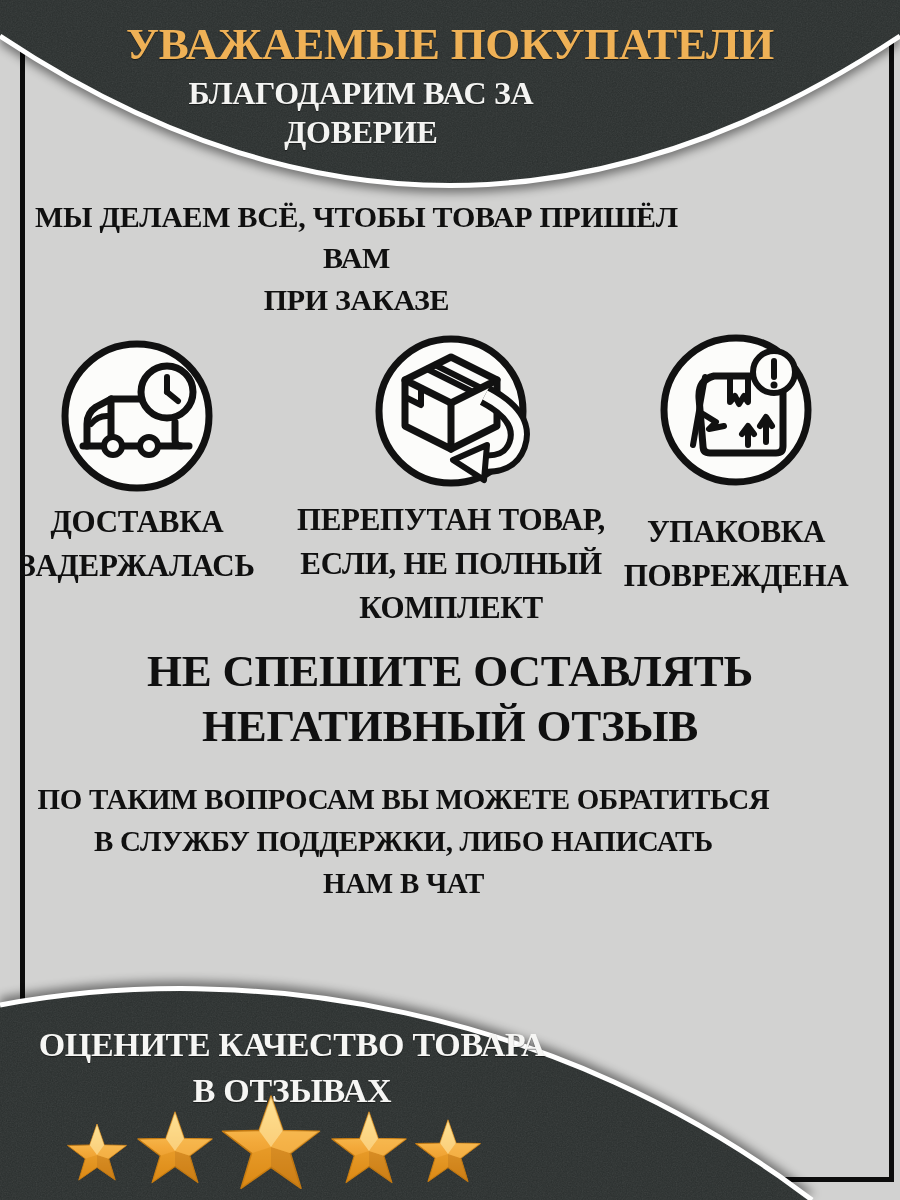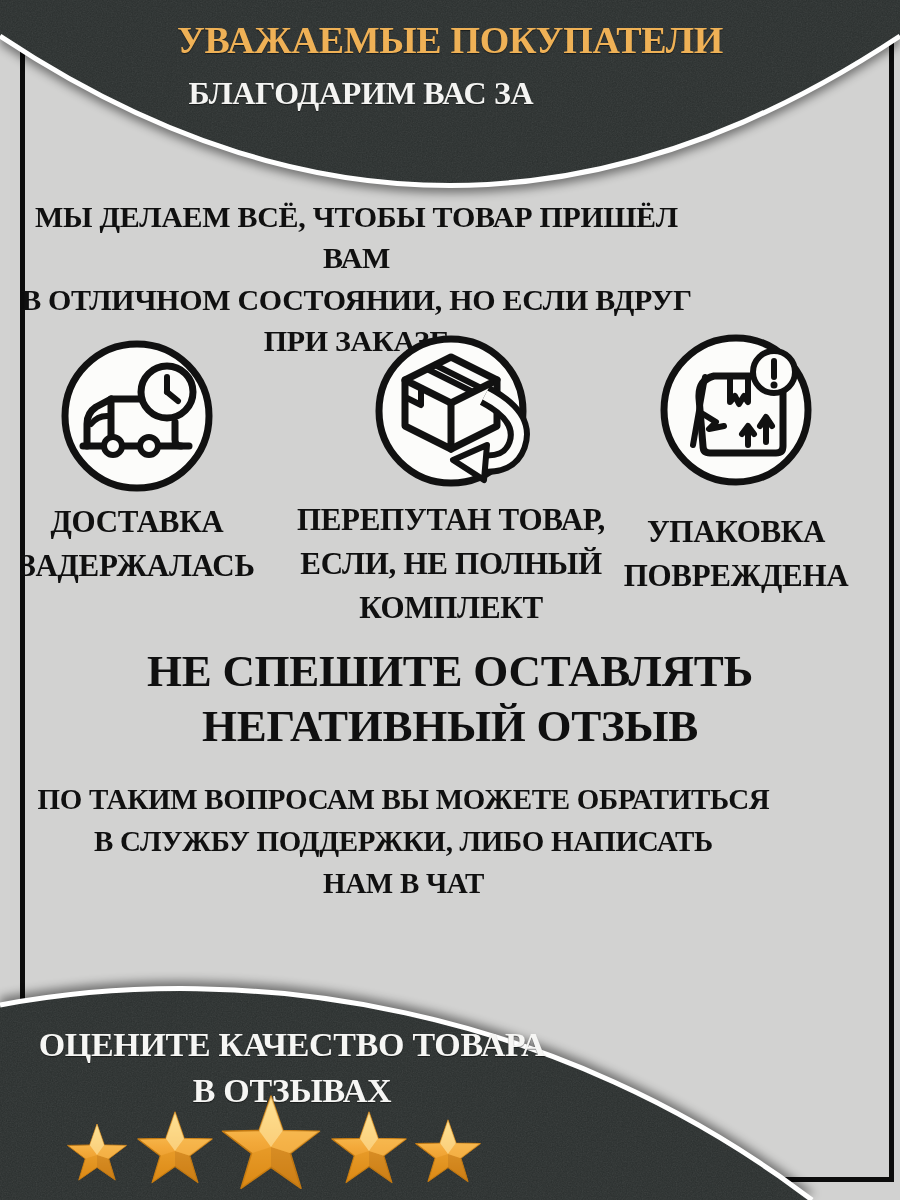--- a/index.html
+++ b/index.html
@@ -12,21 +12,21 @@
   
   #frame{
     position:absolute;left:20px;top:-8px;width:874px;height:1190px;
     box-sizing:border-box;border:5px solid #0c0c0c;z-index:1;
   }
   svg.band{position:absolute;left:0;z-index:2;display:block;}
   #header-band{top:0;filter:drop-shadow(0 5px 5px rgba(0,0,0,.45));}
   #footer-band{top:950px;filter:drop-shadow(0 -5px 5px rgba(0,0,0,.45));}
 
   .txt{position:absolute;text-align:center;font-weight:700;color:#101010;letter-spacing:-.3px;z-index:3;}
-  #header-title{left:0;width:900px;top:18px;font-size:38px;color:#efb156;text-shadow:0 1px 1px rgba(0,0,0,.5);}
+  #header-title{left:0;width:900px;top:18px;font-size:45px;color:#efb156;text-shadow:0 1px 1px rgba(0,0,0,.5);}
   #header-sub{left:0;width:722px;top:74px;font-size:32px;line-height:1.22;color:#f4f4f2;text-shadow:0 1px 1px rgba(0,0,0,.5);}
   #intro{left:0;width:713px;top:196px;font-size:30px;line-height:1.38;}
   #warning{left:0;width:900px;top:636px;font-size:45px;line-height:1.22;margin-top:8px;}
   #support{left:0;width:807px;top:778px;font-size:29px;line-height:1.45;}
 
   .icon-svg{position:absolute;z-index:3;overflow:visible;}
   #issue-icon-0{left:57px;top:336px;}
   #issue-icon-1{left:371px;top:331px;}
   #issue-icon-2{left:656px;top:330px;}
 
@@ -84,25 +84,25 @@
     <path d="M0,55 C250,8 560,58 812,250 L0,250 Z" fill="#2a2f2e"></path>
     <g clip-path="url(#clF)">
         <rect x="0" y="0" width="900" height="250" filter="url(#nzF)" opacity="0.13"></rect>
       </g>
     <path d="M0,55 C250,8 560,58 812,250" fill="none" stroke="#ffffff" stroke-width="5"></path>
   </svg>
 
   <div id="header-title" class="txt">УВАЖАЕМЫЕ ПОКУПАТЕЛИ</div>
   <div id="header-sub" class="txt">
     <div>БЛАГОДАРИМ ВАС ЗА</div>
+    <div>ДОВЕРИЕ</div>
   </div>
 
   <div id="intro" class="txt">
     <div>МЫ ДЕЛАЕМ ВСЁ, ЧТОБЫ ТОВАР ПРИШЁЛ ВАМ</div>
-    <div>В ОТЛИЧНОМ СОСТОЯНИИ, НО ЕСЛИ ВДРУГ</div>
     <div>ПРИ ЗАКАЗЕ</div>
   </div>
 
   <svg id="issue-icon-0" class="icon-svg" width="160" height="160" viewBox="0 0 160 160">
     <circle class="ic-bg" cx="80" cy="80" r="72" stroke="#111" stroke-width="7"></circle>
     <path class="ic" d="M26,110 H132"></path>
     <path class="ic" d="M30,110 V88 Q30,77 39,71 L54,63 V110"></path>
     <path class="ic-thin" d="M34,88 Q41,79 52,80"></path>
     <path class="ic" d="M54,63 H86"></path>
     <path class="ic" d="M118,86 V104 Q118,110 124,110"></path>

